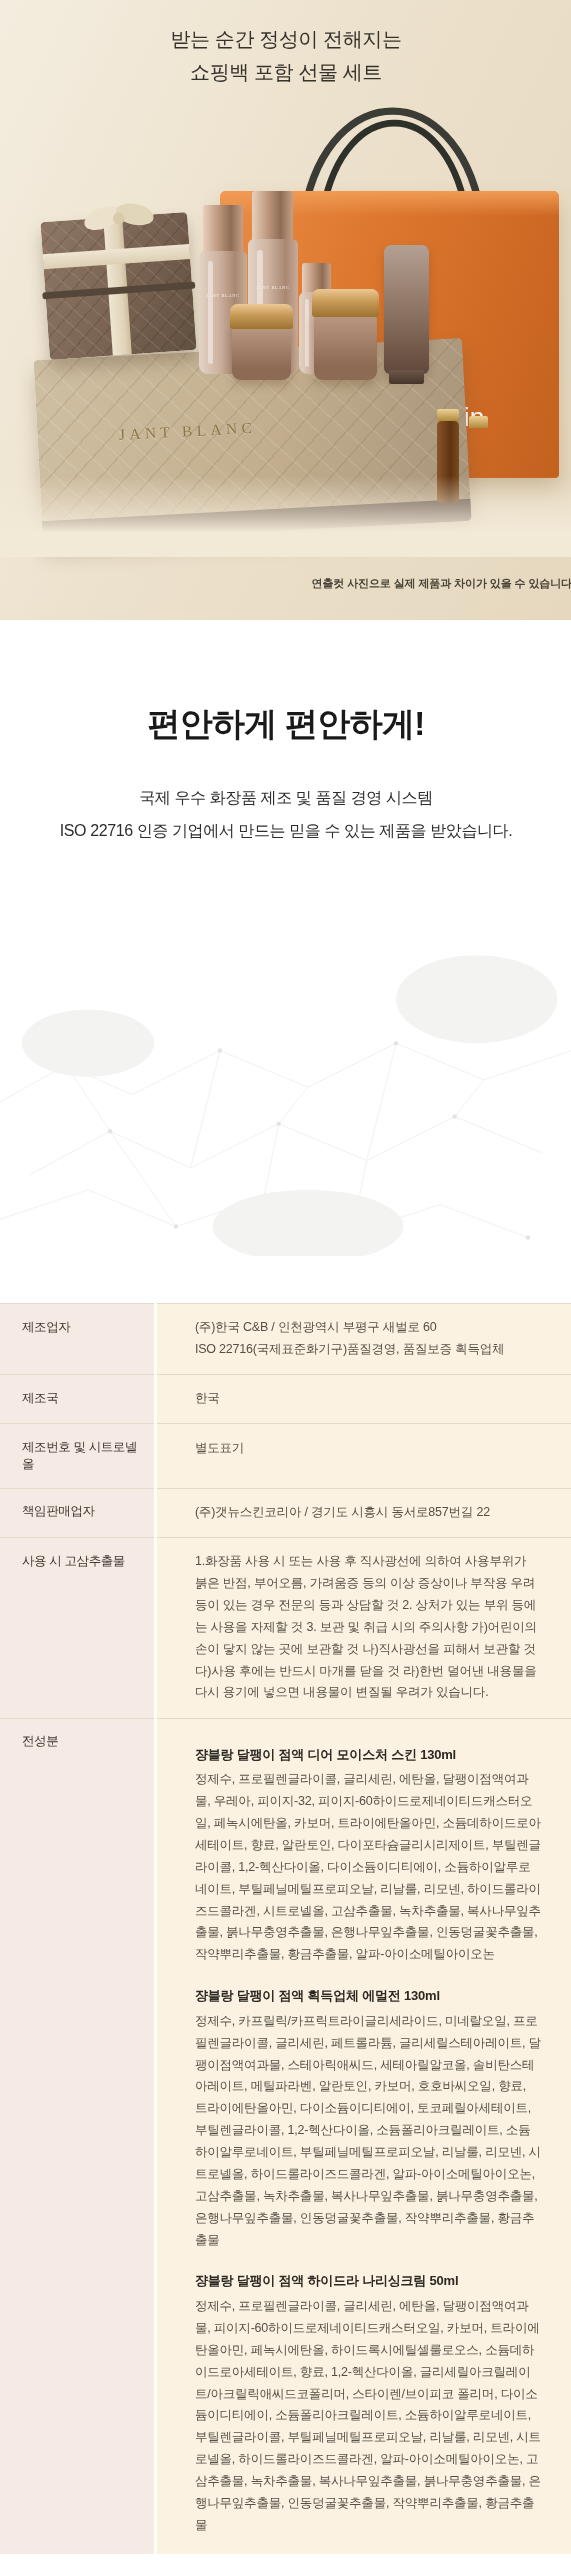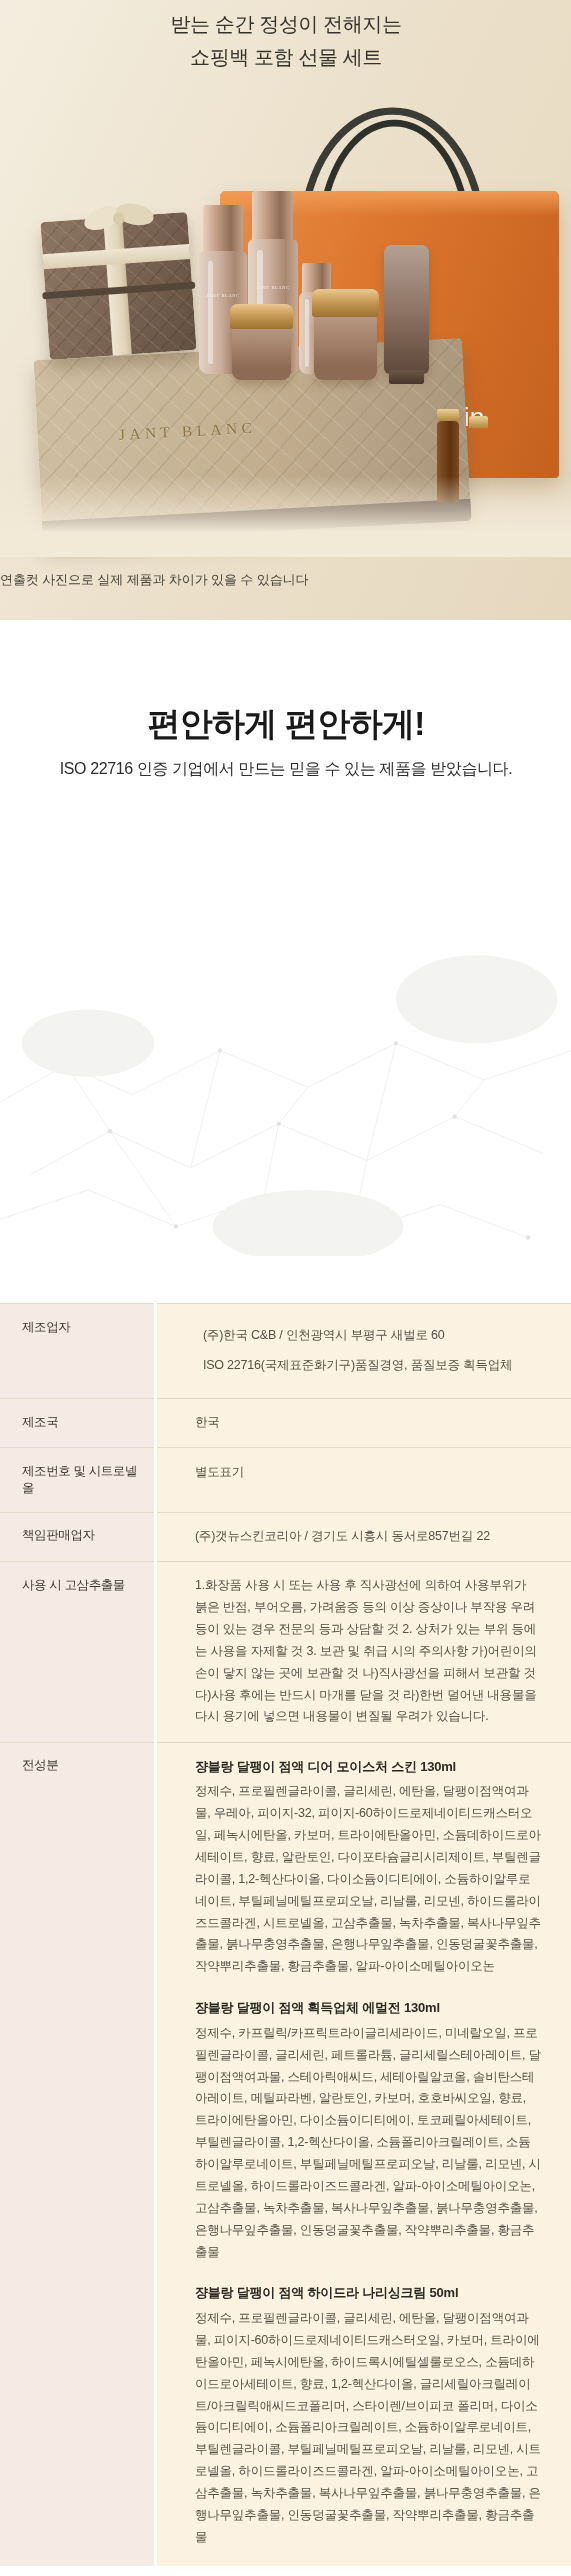--- a/index.html
+++ b/index.html
@@ -2,21 +2,21 @@
 <html style="font-size:11.7px"><head>
 <meta charset="utf-8">
 <style>
   html,body{margin:0;padding:0;background:#ffffff;}
   body{font-family:"Liberation Sans","DejaVu Sans",sans-serif;color:#3c382f;}
   .page{width:572px;margin:0 auto;overflow:hidden;background:#fff;}
 
   
   .hero{position:relative;width:572px;height:620px;
         background:linear-gradient(115deg,#f4eddf 0%,#ece1cc 45%,#e6d8bf 100%);overflow:hidden;}
-  .hero-titles{padding-top:14px;text-align:center;}
+  .hero-titles{padding-top:29px;text-align:center;}
   .hero-title{font-size:20px;color:#35322c;letter-spacing:-0.4px;line-height:1.0;margin:0 0 13.2px 0;font-weight:500;}
   .photo{position:absolute;left:0;top:94px;width:572px;height:463px;}
   .photo::after{content:"";position:absolute;left:0;bottom:0;width:100%;height:81px;
         background:linear-gradient(to bottom,rgba(244,236,221,0) 0%,#f2e9d7 70%);}
   
   .bag{position:absolute;left:220px;top:97px;width:339px;height:287px;border-radius:5.9px 5.9px 3.7px 3.7px;
        background:linear-gradient(108deg,#ea8d45 0%,#dd762e 40%,#c4611f 100%);
        box-shadow:0 13.2px 22px rgba(120,80,30,.25);}
   .bag-fold{position:absolute;left:0;top:0;width:100%;height:25px;border-radius:5.9px 5.9px 0 0;
        background:linear-gradient(180deg,#f09b55 0%,rgba(240,155,85,0) 100%);}
@@ -63,43 +63,43 @@
   .jar-lid{position:absolute;left:-3%;width:106%;border-radius:7.3px 7.3px 2.9px 2.9px;
        background:linear-gradient(180deg,#ecc894 0%,#c79a56 45%,#9c7230 100%);}
   .tube{position:absolute;border-radius:7.3px 7.3px 5.9px 5.9px;
        background:linear-gradient(180deg,#b4a093 0%,#8a7060 55%,#5f483a 100%);box-shadow:0 5.9px 8.8px rgba(90,60,30,.25);}
   .tube-cap{position:absolute;left:12%;bottom:-10.3px;width:76%;height:14.7px;border-radius:2.2px;
        background:linear-gradient(180deg,#6d5748,#46352b);}
   .vial{position:absolute;border-radius:4.4px;}
   .vial-cap{position:absolute;left:0;top:-11.7px;width:100%;height:11.7px;border-radius:2.2px 2.2px 0 0;
        background:linear-gradient(180deg,#edd194,#b08a3e);}
   .shadow-e{position:absolute;background:rgba(120,95,60,.22);border-radius:50%;filter:blur(4.4px);}
-  .hero-caption{position:absolute;left:0;bottom:17.6px;width:100%;text-align:left;
-       font-size:13px;color:#474338;letter-spacing:-0.1px;}
+  .hero-caption{position:absolute;left:0;bottom:17.6px;width:100%;text-align:right;
+       font-size:11px;color:#474338;letter-spacing:-0.1px;font-weight:bold;}
 
   
   .white-sec{position:relative;width:572px;height:636px;background:#ffffff;overflow:hidden;}
   .white-heading{padding-top:82px;text-align:center;font-size:33px;font-weight:800;color:#191919;letter-spacing:-0.7px;margin:0;}
   .white-sub{margin:0;text-align:center;font-size:16px;color:#2d2d2d;letter-spacing:-0.4px;}
   .white-sub.first{margin-top:41px;}
   .white-sub.second{margin-top:11.7px;}
   .map-bg{position:absolute;left:0;bottom:0;width:572px;height:345px;opacity:.8;}
   .certs{position:absolute;left:0;top:928px;width:572px;height:0;}
 
   
   .info-sec{width:572px;background:#fbf2e1;padding-top:0;}
   .info-heading{margin:0;padding-top:54px;text-align:center;font-size:34px;font-weight:800;color:#121212;letter-spacing:-0.7px;}
   .info-table{margin-top:47px;width:572px;border-collapse:collapse;}
   .info-table tr{border-top:1.5px solid #e3dbca;}
   .info-table tr:first-child{border-top:1.5px solid #e3dbca;}
   .cell-label{width:126px;background:#f6ebe4;vertical-align:top;padding:14.7px 5.9px 14.7px 22px;
        font-size:12.5px;color:#3b362e;font-weight:500;border-right:3.7px solid #fffdf7;letter-spacing:-0.4px;}
   .cell-val{vertical-align:top;padding:13.2px 31px 13.2px 38px;font-size:12.5px;color:#555046;line-height:1.75;letter-spacing:-0.2px;}
-  .cell-val .ln{margin:8px;}
-  .product{margin:0 0 19px 0;}
+  .cell-val .ln{margin:0;}
+  .product{margin:12px 0 19px 0;}
   .product:last-child{margin-bottom:4.4px;}
   .product-name{font-weight:700;color:#2c2822;font-size:13px;margin:0 0 2.9px 0;}
   .product-text{margin:0;}
 </style>
 </head>
 <body>
 
 <div class="page">
 
   <section class="hero">
@@ -179,20 +179,21 @@
       </div>
 
       <div class="shadow-e" style="left:51px;bottom:17.6px;width:411px;height:19px;"></div>
     </div>
 
     <p class="hero-caption">연출컷 사진으로 실제 제품과 차이가 있을 수 있습니다</p>
   </section>
 
   <section class="white-sec">
     <h2 class="white-heading">편안하게 편안하게!</h2>
+    <p class="white-sub first">국제 우수 화장품 제조 및 품질 경영 시스템</p>
     <p class="white-sub second">ISO 22716 인증 기업에서 만드는 믿을 수 있는 제품을 받았습니다.</p>
 
     <svg class="map-bg" viewBox="0 0 780 470">
       <g stroke="#e7e7e5" stroke-width="1" fill="none">
         <path d="M0 260 L90 210 L180 250 L300 190 L420 240 L540 180 L660 230 L780 190"></path>
         <path d="M40 360 L150 300 L260 350 L380 290 L500 340 L620 280 L740 330"></path>
         <path d="M90 210 L150 300 M300 190 L260 350 M420 240 L380 290 M540 180 L500 340 M660 230 L620 280"></path>
         <path d="M0 420 L120 380 L240 430 L360 390 L480 440 L600 400 L720 445"></path>
         <path d="M150 300 L240 430 M380 290 L360 390 M500 340 L480 440"></path>
       </g>

